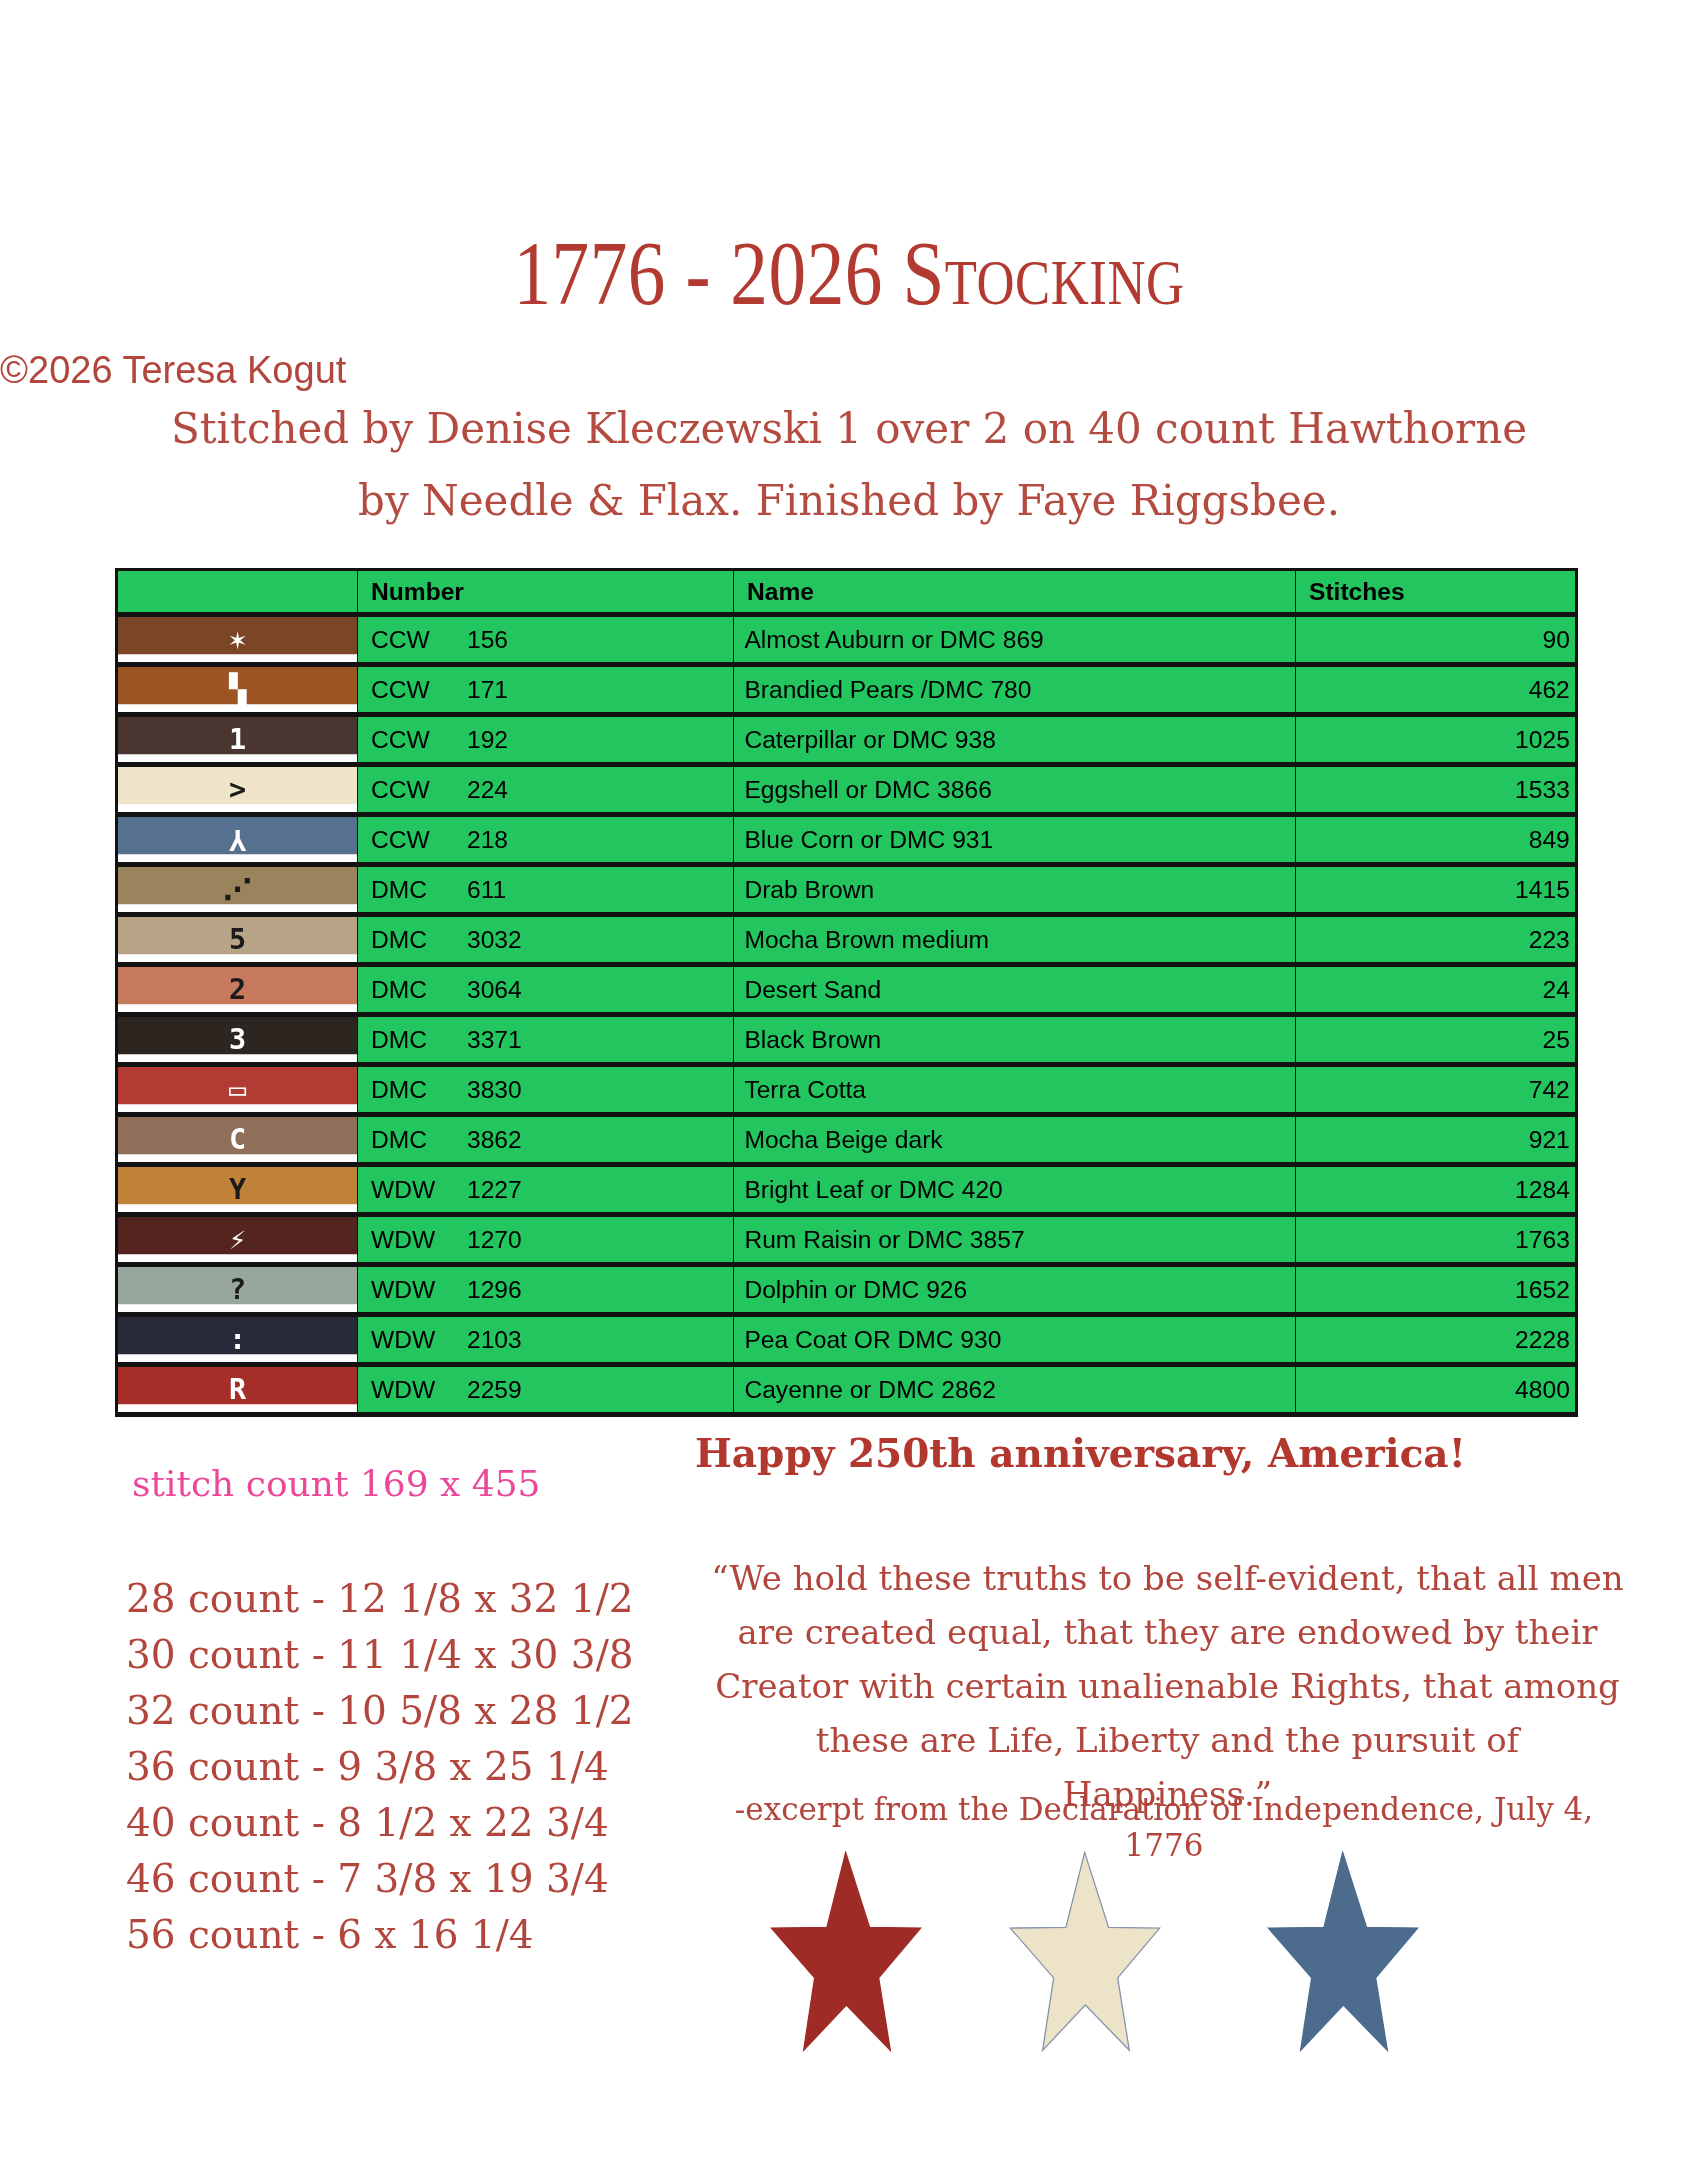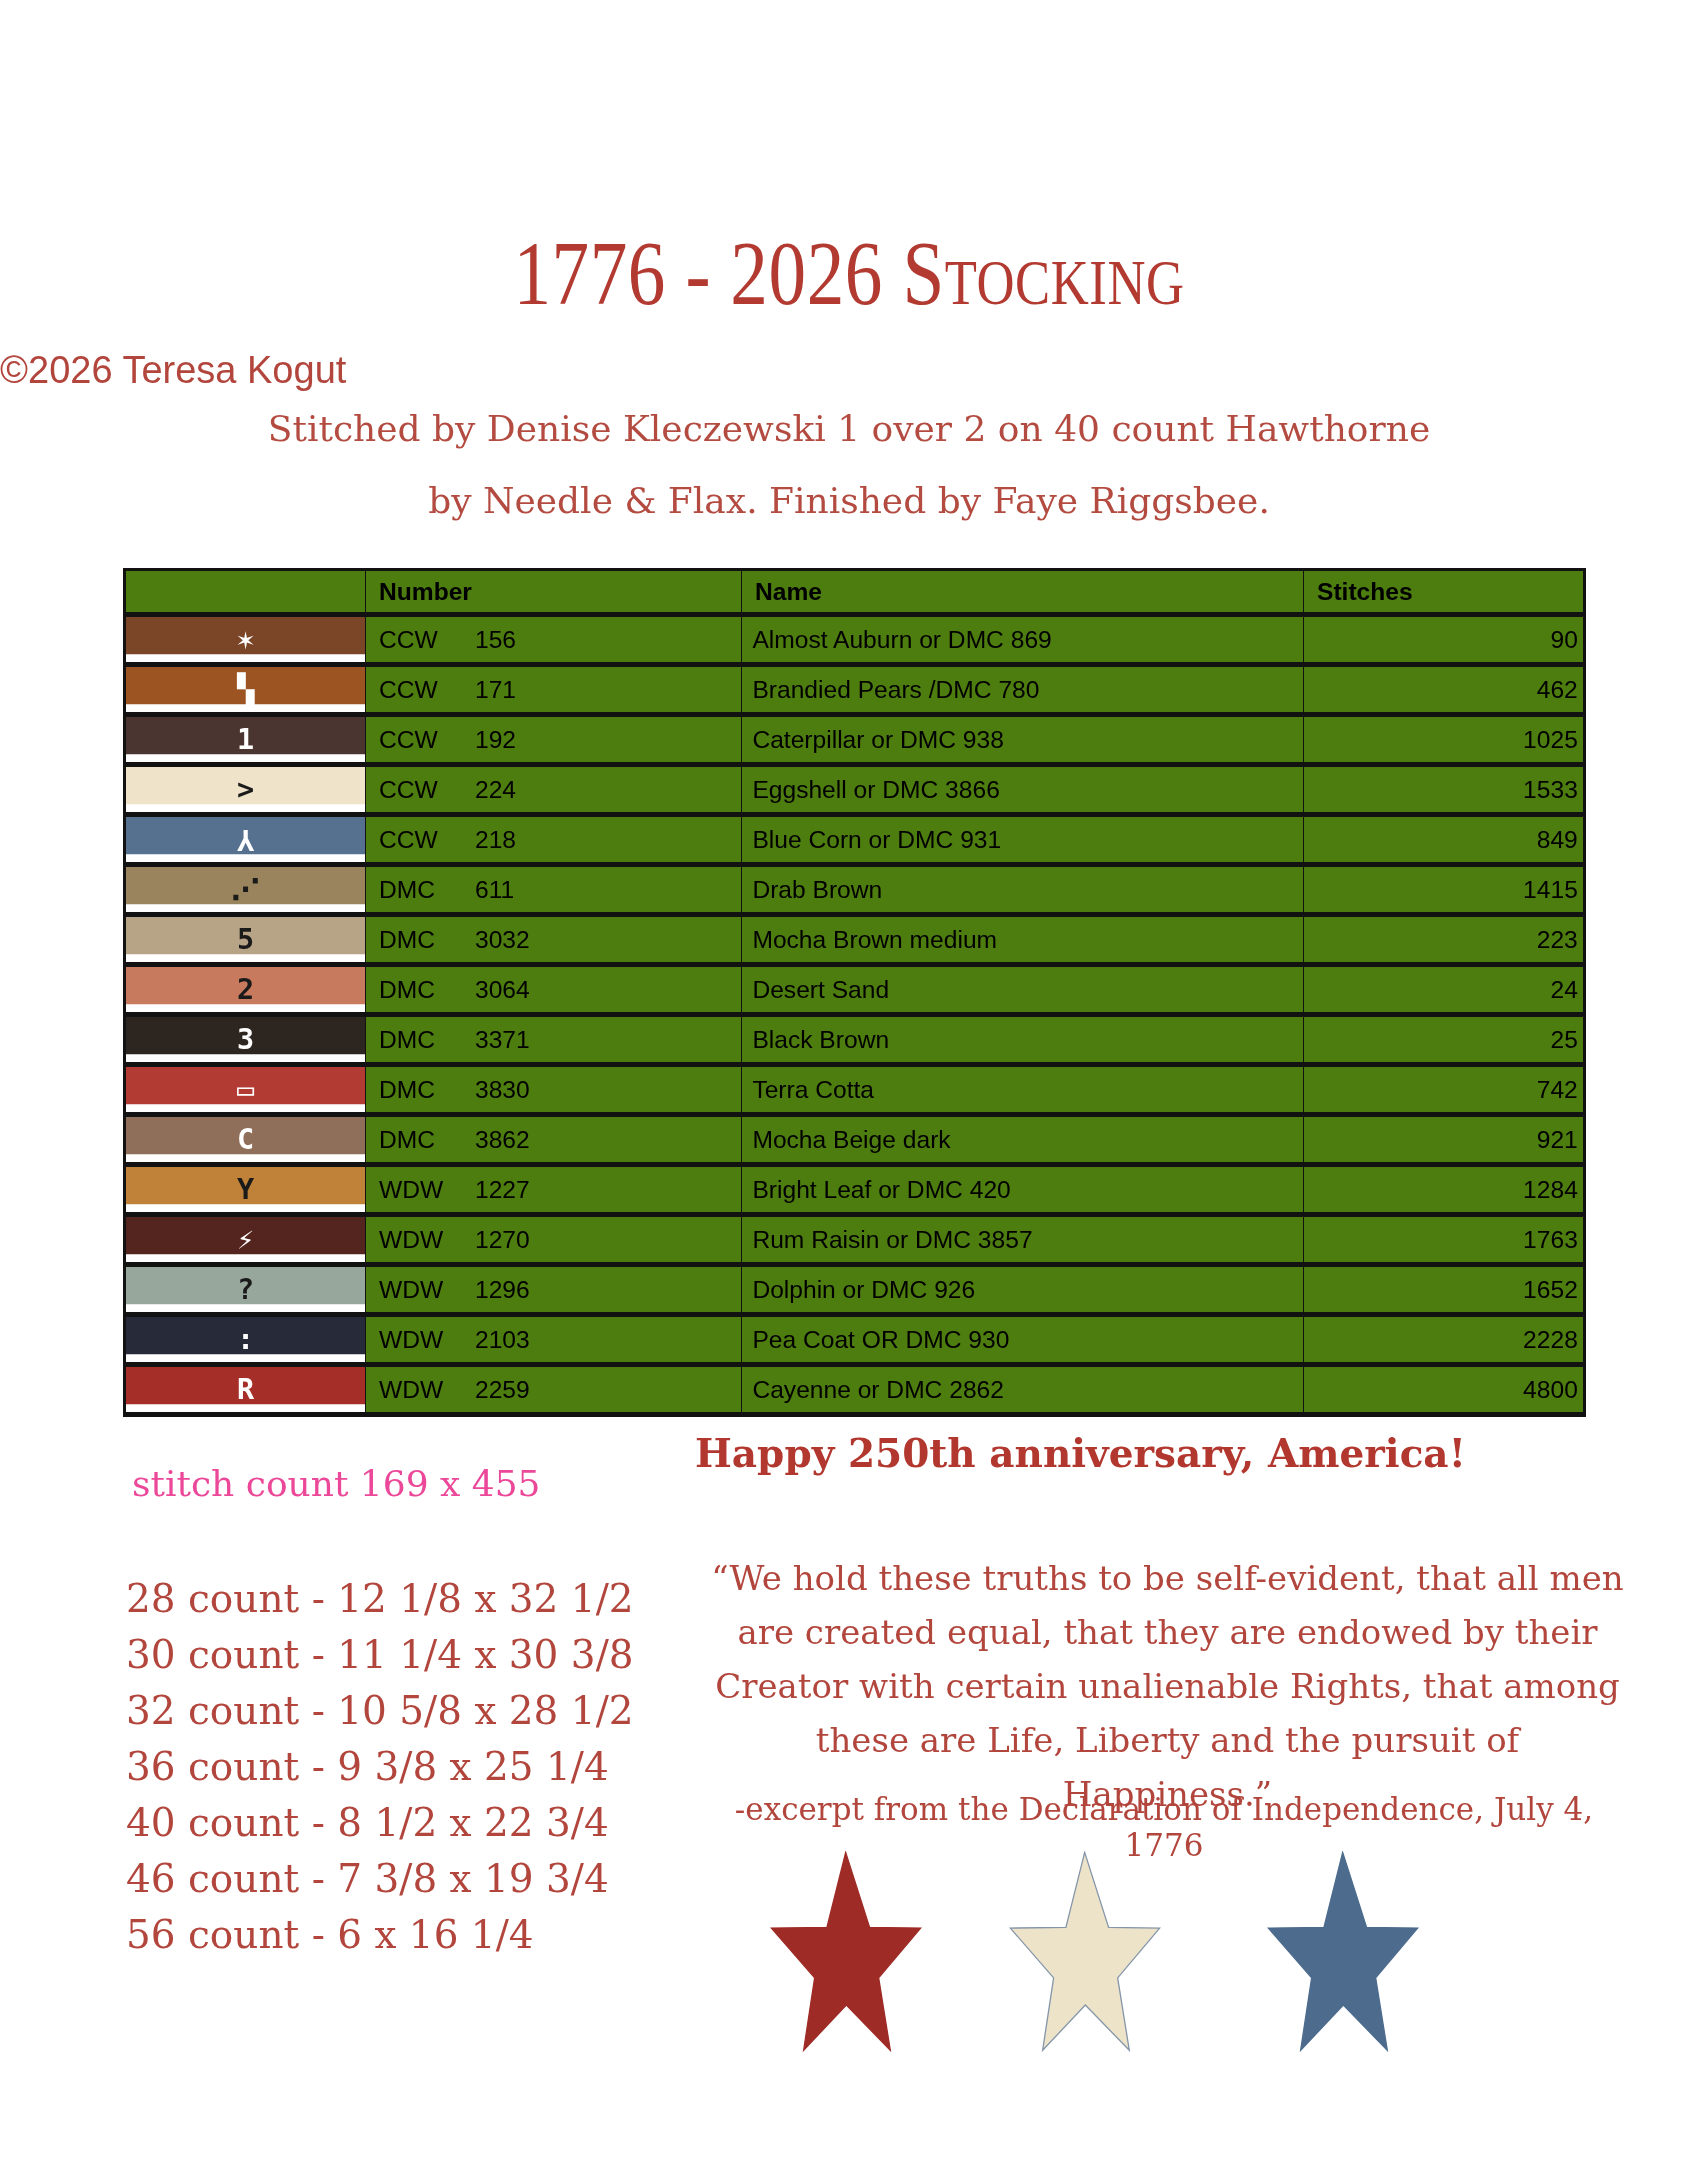--- a/index.html
+++ b/index.html
@@ -20,27 +20,27 @@
     letter-spacing:0.6px;
   }
   .copyright {
     position:absolute; top:349px; left:0; width:100%;
     text-align:left; font-size:38px; color:#b2453c;
     font-family:"Liberation Sans", sans-serif;
   }
   .subtitle {
     position:absolute; top:393px; left:0; width:100%;
     text-align:center; font-family:"DejaVu Serif", serif;
-    font-size:36px; line-height:72px; color:#b44b40;
+    font-size:42px; line-height:72px; color:#b44b40;
   }
   
   table.thread-table {
-    position:absolute; left:123px; top:568px; width:1459px;
+    position:absolute; left:115px; top:568px; width:1459px;
     border-collapse:collapse; table-layout:fixed;
-    background:#4d7c0f;
+    background:#22c55e;
     border:3.2px solid #121212;
     font-family:"Liberation Sans", sans-serif;
   }
   .thread-table col.c-swatch   { width:241px; }
   .thread-table col.c-number   { width:376px; }
   .thread-table col.c-name     { width:562px; }
   .thread-table col.c-stitches { width:281px; }
   .thread-table th, .thread-table td {
     border:1.9px solid #121212;
     border-bottom-width:5.8px;

